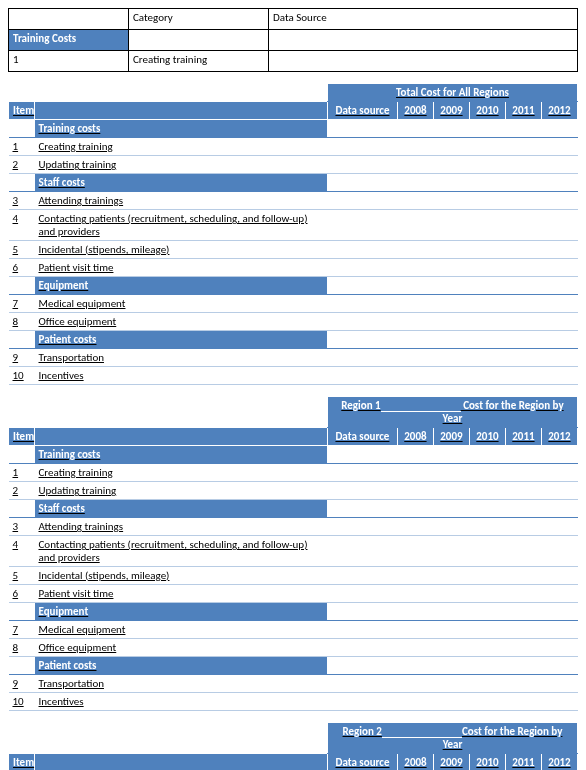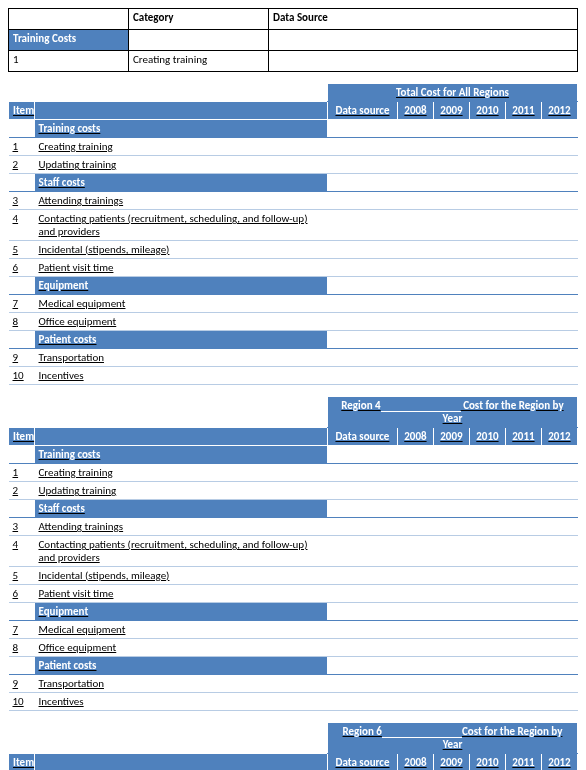--- a/index.html
+++ b/index.html
@@ -22,21 +22,21 @@
     vertical-align: top;
     text-align: left;
     font-weight: normal;
   }
   
   .def-table td, .def-table th {
     border: 1px solid #000;
     height: 16px;
   }
   .def-table .hdr {
-    font-weight: bold;
+    font-weight: normal;
   }
   .def-table .blue-cell {
     background: #4f81bd;
     color: #fff;
     font-weight: bold;
   }
   
   .cost-table {
     margin-top: 12px;
     text-decoration: underline;
@@ -295,21 +295,21 @@
     <col class="yrcol" style="width:36px">
         <col class="yrcol" style="width:36px">
         <col class="yrcol" style="width:36px">
         <col class="yrcol" style="width:36px">
         <col class="yrcol" style="width:36px">
   </colgroup>
       <tbody>
         <tr class="super-header">
     <td class="blank"></td>
           <td class="blank"></td>
-    <td colspan="6" style="text-align:center"><span>Region 4</span><span class="underline-blank"></span><span> Cost for the Region by Year</span></td>
+    <td colspan="6" style="text-align:center"><span>Region 1</span><span class="underline-blank"></span><span> Cost for the Region by Year</span></td>
   </tr>
         <tr class="col-header">
     <td class="item-label">Item</td>
     <td class="desc-blank"></td>
     <td>Data source</td>
     <td>2008</td>
           <td>2009</td>
           <td>2010</td>
           <td>2011</td>
           <td>2012</td>
@@ -464,21 +464,21 @@
     <col class="yrcol" style="width:36px">
         <col class="yrcol" style="width:36px">
         <col class="yrcol" style="width:36px">
         <col class="yrcol" style="width:36px">
         <col class="yrcol" style="width:36px">
   </colgroup>
       <tbody>
         <tr class="super-header">
     <td class="blank"></td>
           <td class="blank"></td>
-    <td colspan="6" style="text-align:center"><span>Region 6</span><span class="underline-blank"></span><span>Cost for the Region by Year</span></td>
+    <td colspan="6" style="text-align:center"><span>Region 2</span><span class="underline-blank"></span><span>Cost for the Region by Year</span></td>
   </tr>
         <tr class="col-header">
     <td class="item-label">Item</td>
     <td class="desc-blank"></td>
     <td>Data source</td>
     <td>2008</td>
           <td>2009</td>
           <td>2010</td>
           <td>2011</td>
           <td>2012</td>

